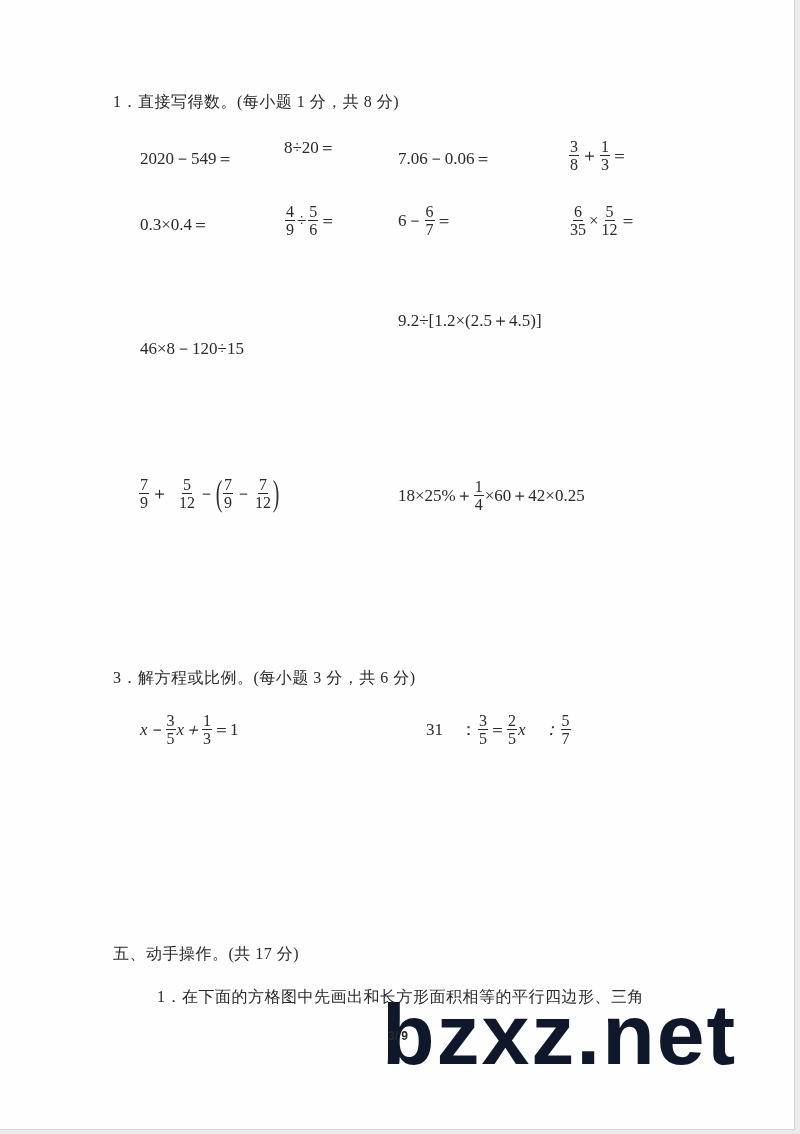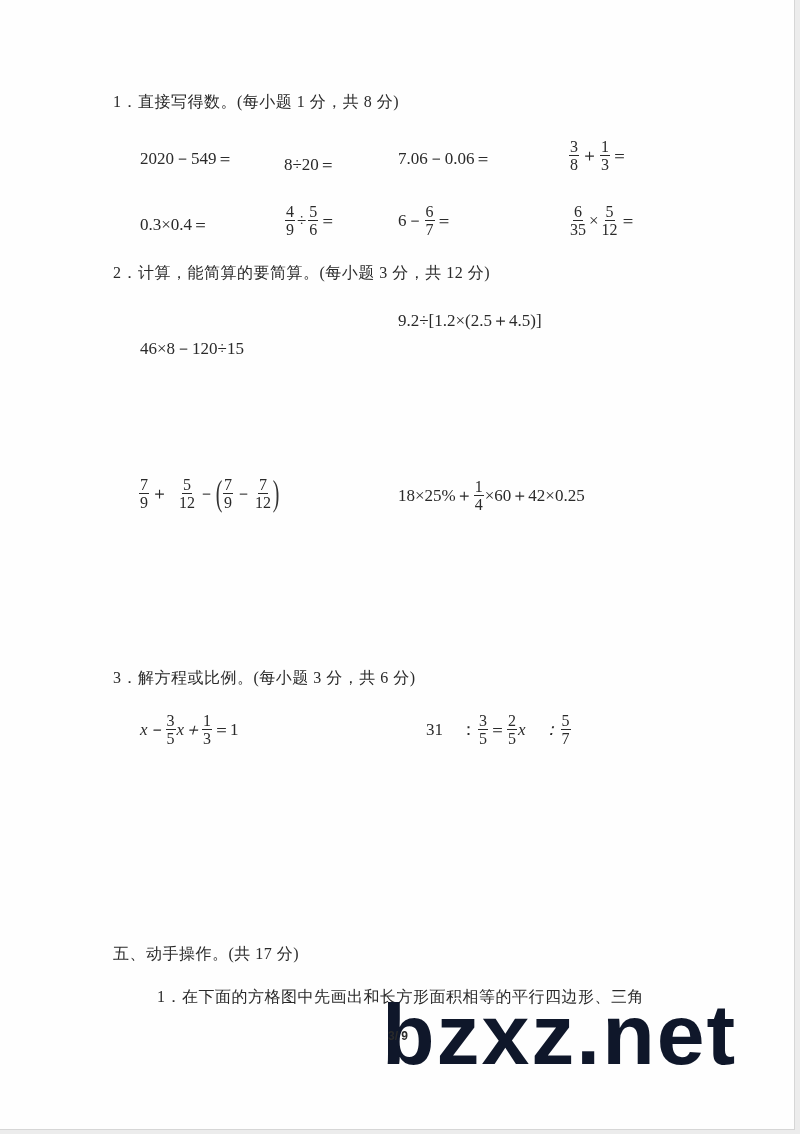--- a/index.html
+++ b/index.html
@@ -33,21 +33,21 @@
   .op { margin:0 1px; }
 </style>
 </head>
 <body>
 
 <div class="page">
 
   <div class="abs heading" style="left:113px;top:92px;">1．直接写得数。(每小题 1 分，共 8 分)</div>
 
   <div class="abs expr" style="left:140px;top:147px;">2020－549＝</div>
-  <div class="abs expr" style="left:284px;top:153px;">8÷20＝</div>
+  <div class="abs expr" style="left:284px;top:136px;">8÷20＝</div>
   <div class="abs expr" style="left:398px;top:147px;">7.06－0.06＝</div>
   <div class="abs expr" style="left:568px;top:138px;">
     <span class="frac">
         <span class="num">3</span>
         <span class="den">8</span>
       </span>
     <span class="op">＋</span>
     <span class="frac">
         <span class="num">1</span>
         <span class="den">3</span>
@@ -82,21 +82,20 @@
         <span class="den">35</span>
       </span>
     <span class="op">×</span>
     <span class="frac">
         <span class="num">5</span>
         <span class="den">12</span>
       </span>
     <span>＝</span>
   </div>
 
-  <div class="abs heading" style="left:113px;top:263px;">2．计算，能简算的要简算。(每小题 3 分，共 12 分)</div>
   <div class="abs expr" style="left:140px;top:309px;margin-top:28px;">46×8－120÷15</div>
   <div class="abs expr" style="left:398px;top:309px;">9.2÷[1.2×(2.5＋4.5)]</div>
 
   <div class="abs expr" style="left:138px;top:475px;">
     <span class="frac">
         <span class="num">7</span>
         <span class="den">9</span>
       </span>
     <span class="op">＋</span>
     <span style="width:8px;display:inline-block;"></span>

